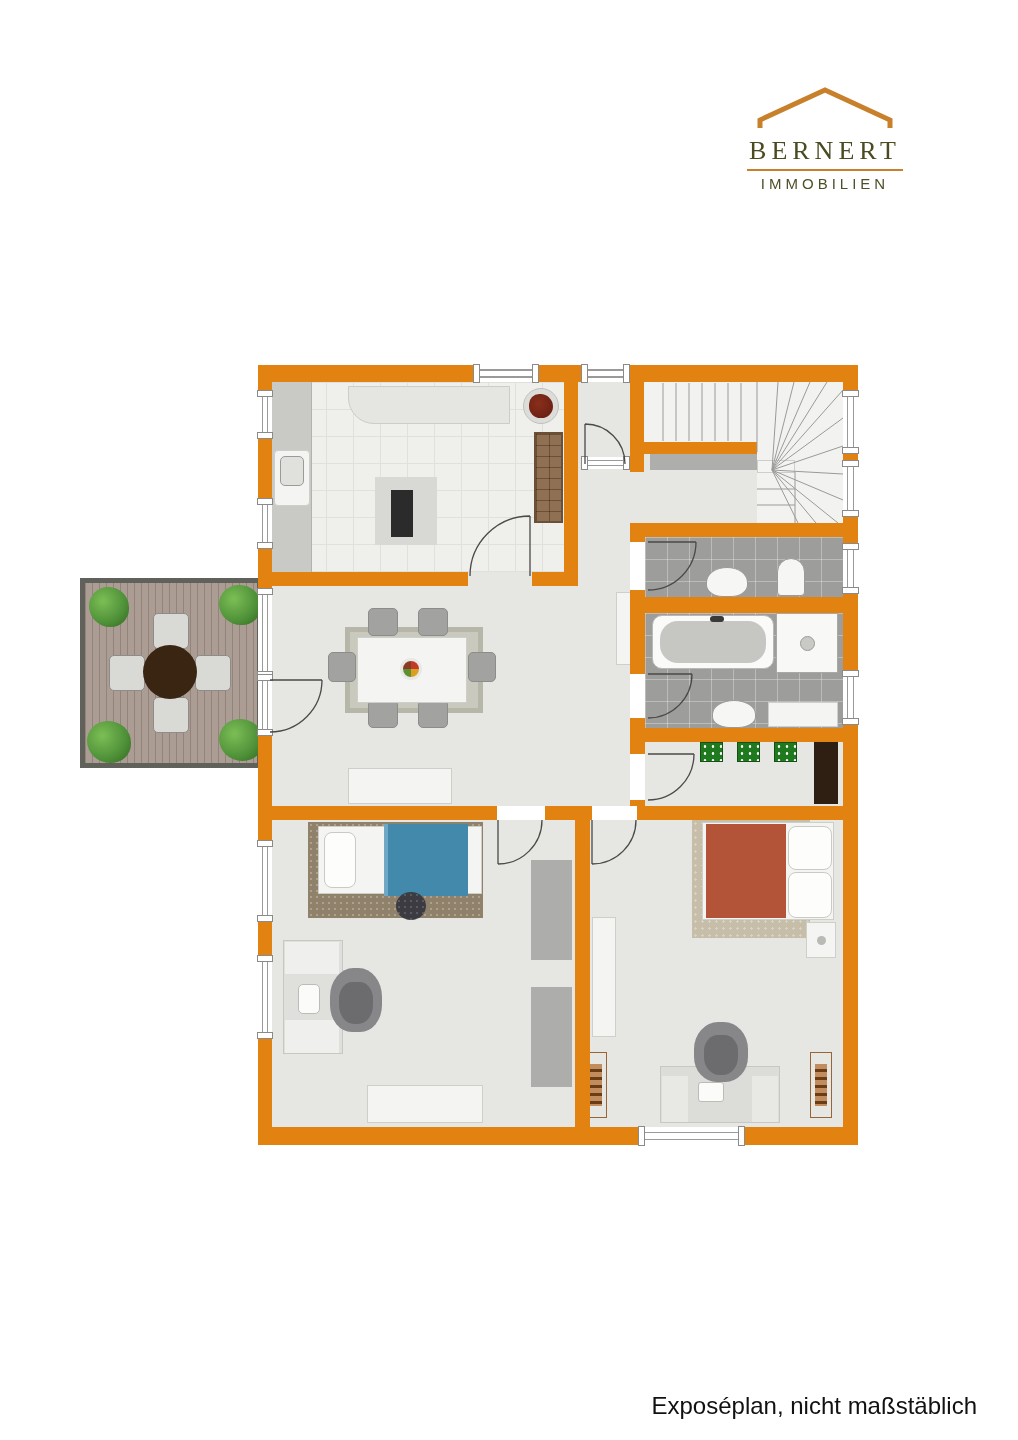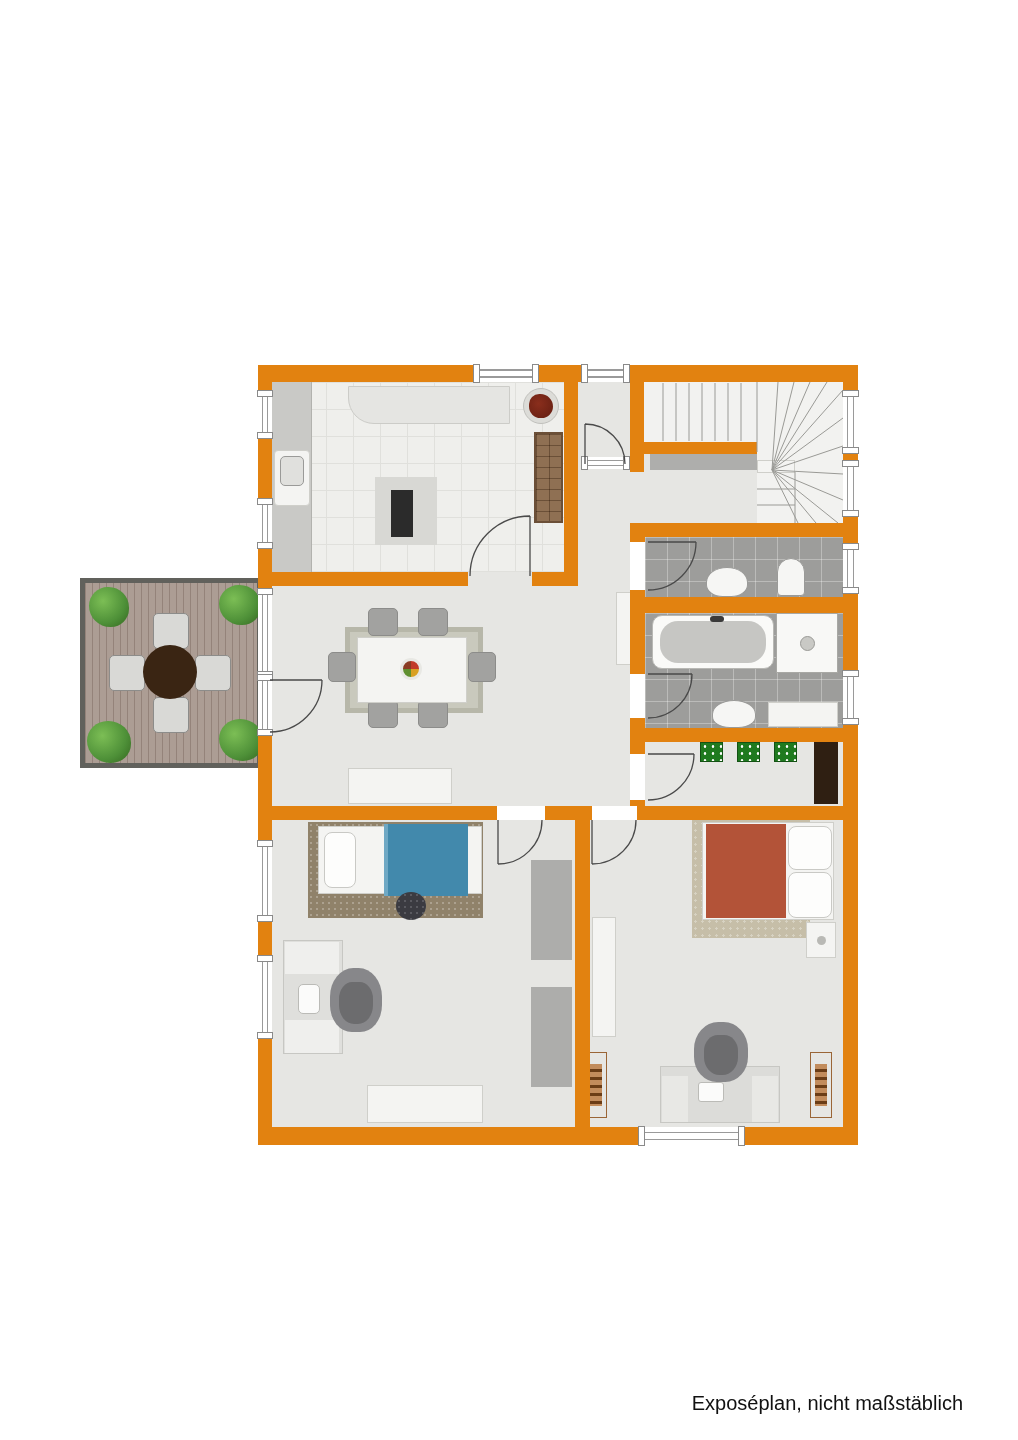--- a/index.html
+++ b/index.html
@@ -38,28 +38,36 @@
   .bush{background:radial-gradient(circle at 35% 35%,#7CBE55,#4E9038 60%,#33651F);border-radius:48% 52% 46% 54%;}
   .mat{background-color:#1F7A1F;border:1px solid #145214;
     background-image:radial-gradient(circle,#fff 1px,transparent 1.6px);background-size:8px 7px;}
   .wood{background-color:#C28C5C;border:1px solid #9A6536;padding:11px 4px;
     background-image:repeating-linear-gradient(#6B3D16 0 3px,transparent 3px 8px);
     background-clip:content-box;}
   .logo{position:absolute;left:740px;top:84px;width:170px;text-align:center;color:var(--olive);}
   .brand-name{font-family:"Liberation Serif",serif;font-size:26px;letter-spacing:5px;margin-top:2px;}
   .brand-rule{height:2px;background:var(--brandorange);width:156px;margin:3px auto 4px;}
   .brand-sub{font-size:15px;letter-spacing:4px;color:#4F4F2A;}
-  .footer{position:absolute;right:55px;top:1392px;font-size:20px;color:#111;}
+  .footer{position:absolute;right:41px;top:1392px;font-size:24px;color:#111;}
   svg.overlay{position:absolute;left:0;top:0;pointer-events:none;}
 </style>
 </head>
 <body>
 
 <div class="page">
 
+  <div class="logo">
+    <svg width="150" height="46" viewBox="0 0 150 46">
+      <path d="M10,44 L10,36 L75,6 L140,36 L140,44" fill="none" stroke="#C8802B" stroke-width="5"></path>
+    </svg>
+    <div class="brand-name">BERNERT</div>
+    <div class="brand-rule"></div>
+    <div class="brand-sub">IMMOBILIEN</div>
+  </div>
 
   <div class="abs" style="left:0;top:0;width:1018px;height:1440px">
 
     <div class="abs" style="left:80px;top:578px;width:182px;height:190px;border:5px solid #61615C;
          background-color:var(--deck);background-image:repeating-linear-gradient(90deg,#94837A 0 1px,transparent 1px 7px);">
       <div class="abs chair" style="left:68px;top:30px;width:36px;height:36px;background:#D9D9D6"></div>
       <div class="abs chair" style="left:68px;top:114px;width:36px;height:36px;background:#D9D9D6"></div>
       <div class="abs chair" style="left:24px;top:72px;width:36px;height:36px;background:#D9D9D6"></div>
       <div class="abs chair" style="left:110px;top:72px;width:36px;height:36px;background:#D9D9D6"></div>
       <div class="abs" style="left:58px;top:62px;width:54px;height:54px;border-radius:50%;background:#3A2513"></div>

